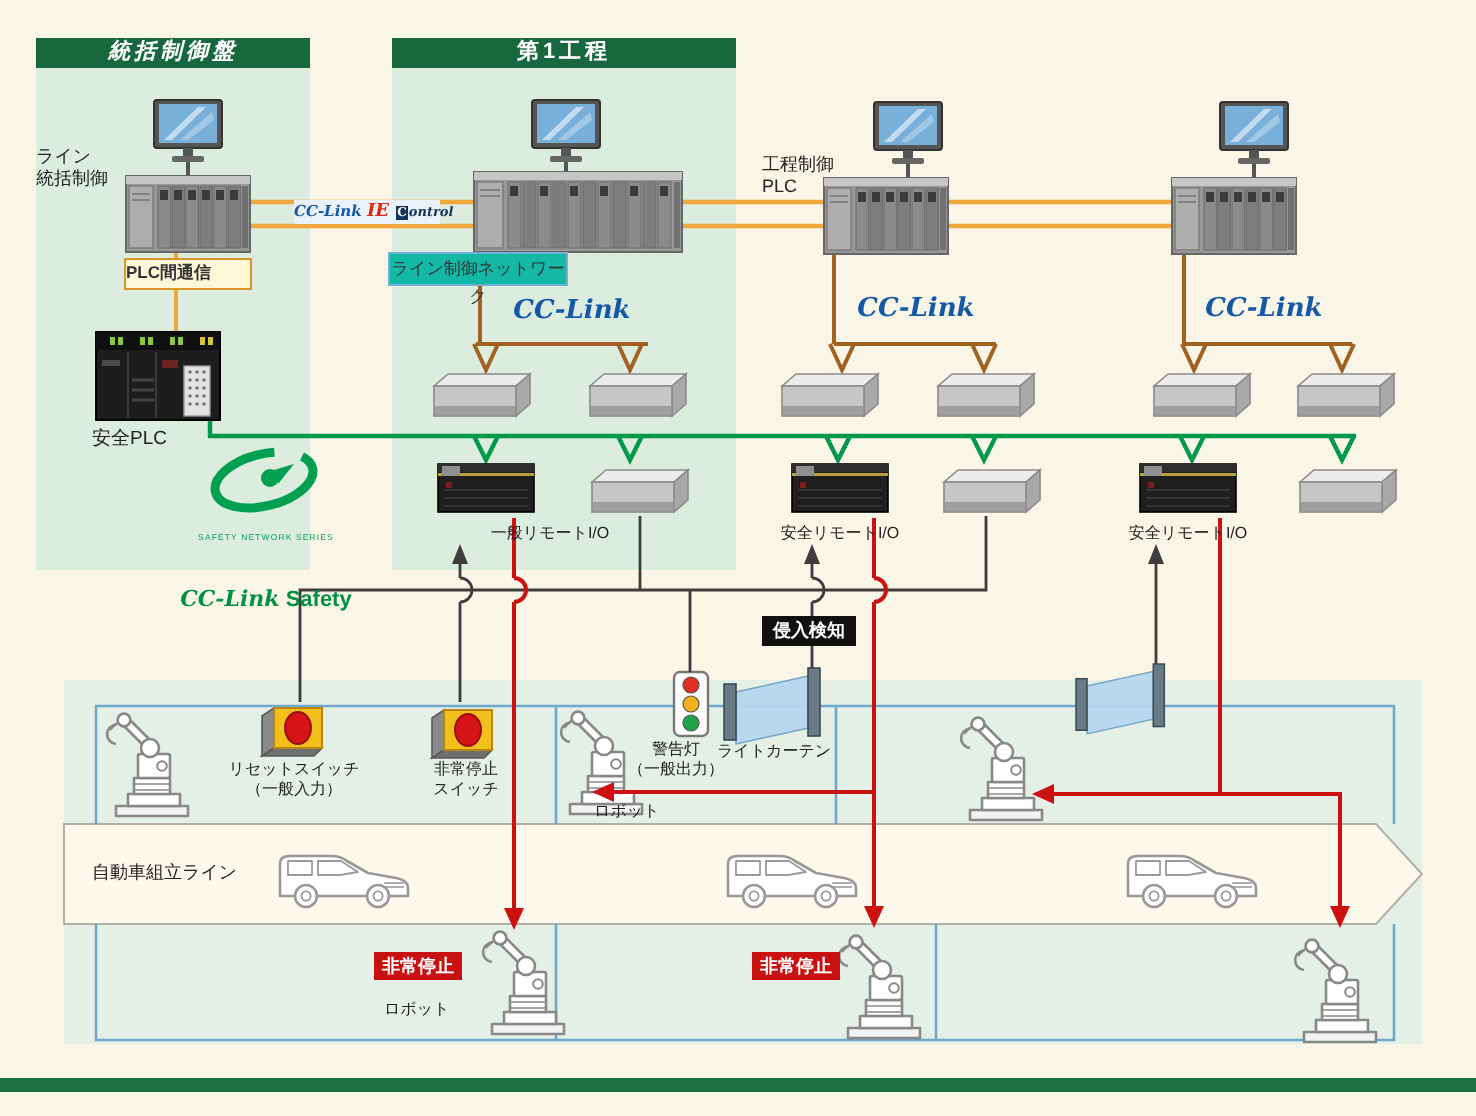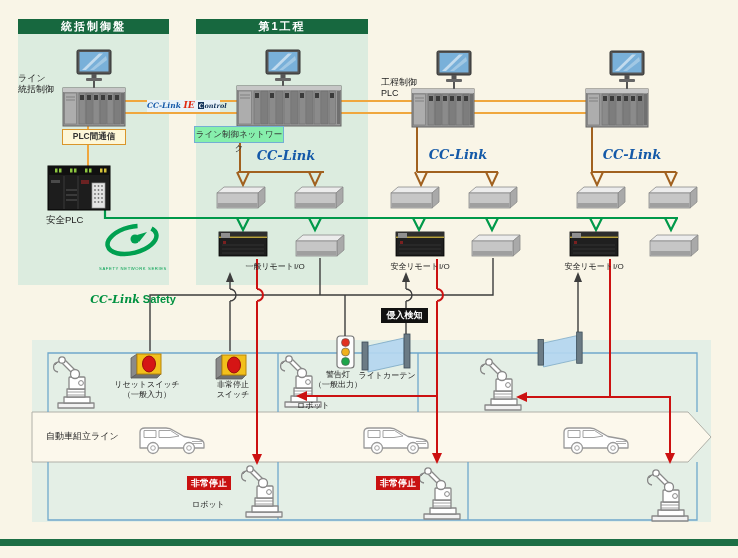--- a/index.html
+++ b/index.html
@@ -7,43 +7,43 @@
   .stage{position:relative;width:738px;height:558px;background:#f9f5e7;overflow:hidden;}
   .panel{position:absolute;top:19px;height:266px;background:#dcecdf;z-index:1;}
   .panel-header{position:absolute;left:0;top:0;right:0;height:15px;background:#17683f;
     color:#fff;font-weight:bold;font-size:11px;letter-spacing:2px;text-align:center;line-height:15px;}
   .floor{position:absolute;left:32px;top:340px;width:679px;height:182px;background:#e4efe6;z-index:1;}
   .bottom-strip{position:absolute;left:0;top:539px;width:738px;height:7px;background:#1d6f45;z-index:1;}
   svg.wires{position:absolute;left:0;top:0;z-index:2;}
   .lbl{position:absolute;z-index:3;color:#222;}
   .pre{white-space:pre-line;}
   .c{text-align:center;}
-  .chip-yellow{background:#fdf7d8;border:1px solid #d9952a;font-size:8.5px;line-height:13px;text-align:center;color:#333;font-weight:bold;}
-  .chip-blue{background:#86efac;border:1px solid #74aed4;font-size:8.5px;line-height:14px;text-align:center;color:#333;}
+  .chip-yellow{background:#fdf7d8;border:1px solid #d9952a;font-size:8.5px;line-height:13px;color:#333;font-weight:bold;}
+  .chip-blue{background:#14b8a6;border:1px solid #74aed4;font-size:8.5px;line-height:14px;text-align:center;color:#333;}
   .chip-black{background:#111;color:#fff;font-weight:bold;font-size:9px;line-height:15px;text-align:center;}
   .chip-red{background:#c91111;color:#fff;font-weight:bold;font-size:9px;line-height:14px;text-align:center;}
   .cclink-logo{font-family:"DejaVu Serif",serif;font-style:italic;font-weight:bold;color:#1459a8;font-size:13px;text-align:center;}
   .ie-chip{position:absolute;z-index:3;background:#e9f2f8;font-family:"DejaVu Serif",serif;font-style:italic;
     font-weight:bold;font-size:7.5px;line-height:11px;text-align:center;white-space:nowrap;}
   .ie-chip .b{color:#1459a8;}
   .ie-chip .r{color:#e02810;font-size:9px;}
   .ie-chip .cbox{font-style:normal;background:#13335a;color:#fff;font-size:6px;padding:0 1px;}
   .ie-chip .ct{color:#13335a;font-size:6.5px;}
   .safety-text{font-family:"DejaVu Serif",serif;color:#009140;font-size:11px;text-align:center;font-weight:bold;font-style:italic;margin-top:41px;}
   .safety-text .s2{font-style:normal;font-family:"Liberation Sans",sans-serif;font-weight:bold;}
   .safety-sub{font-size:4.2px;letter-spacing:.6px;color:#00a050;text-align:center;font-family:"Liberation Sans",sans-serif;}
   .t8{font-size:8px;line-height:9.5px;}
   .t9{font-size:9px;line-height:10.5px;}
 </style>
 </head>
 <body>
 
 <div class="stage">
 
-  <div class="panel" style="left:18px;width:151px;">
+  <div class="panel" style="left:18px;width:137px;font-style:italic;">
     <div class="panel-header">統括制御盤</div>
   </div>
   <div class="panel" style="left:196px;width:172px;">
     <div class="panel-header">第1工程</div>
   </div>
 
   <div class="floor"></div>
   <div class="bottom-strip"></div>
 
   <svg class="wires" width="738" height="558" viewBox="0 0 738 558">

